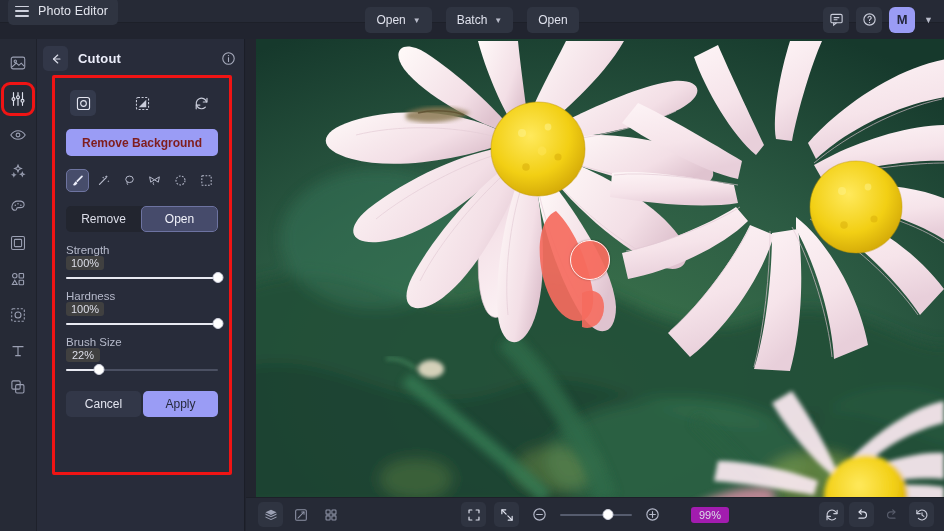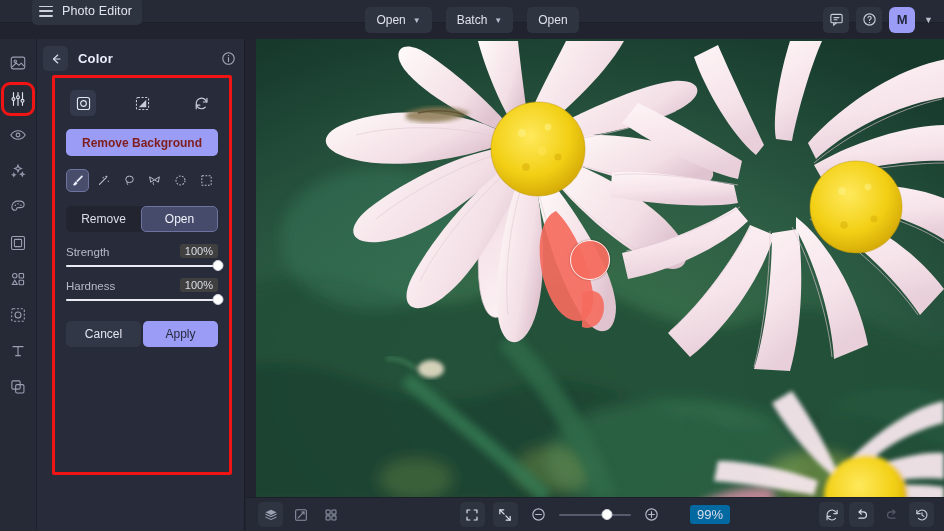--- a/index.html
+++ b/index.html
@@ -11,21 +11,20 @@
     color: #d8dae6;
   }
   #app { position: relative; width: 944px; height: 531px; }
 
   
   #topbar {
     position: absolute; left: 0; top: 0; width: 944px; height: 23px;
     background: #262a36;
     display: flex; align-items: center;
     border-bottom: 1px solid #1d2029;
-    padding-left: 24px;
   }
   .tb-left { display: flex; align-items: center; padding-left: 8px; }
   .menu-chip {
     display: flex; align-items: center; gap: 9px;
     height: 27px; padding: 0 10px 0 7px;
     border-radius: 5px; background: #2f3441;
     cursor: pointer;
   }
   .hamburger { width: 14px; height: 11px; display: flex; flex-direction: column; justify-content: space-between; }
   .hamburger i { display: block; height: 1.6px; background: #cfd2de; border-radius: 1px; }
@@ -148,22 +147,23 @@
     flex: 1; display: flex; align-items: center; justify-content: center;
     font-size: 12px; color: #dcdee9; cursor: pointer;
   }
   .seg-btn.on {
     background: #464b6b; color: #f1f2fa;
     border: 1px solid #6d73a1; border-radius: 5px;
   }
 
   .slider-group { margin-bottom: 11px; }
   .slider-top {
-    display: flex; align-items: flex-end; justify-content: space-between;
+    display: flex; align-items: flex-start; justify-content: space-between;
     margin-bottom: 7px;
+    flex-direction: column;
   }
   .slider-label { font-size: 11.5px; color: #b6bacb; }
   .slider-val {
     font-size: 11px; color: #dcdee9; background: #404040;
     border-radius: 3px; padding: 1px 5px; min-width: 34px; text-align: center;
   }
   .track {
     position: relative; height: 2px; background: #4b5062; border-radius: 2px;
     cursor: pointer;
   }
@@ -243,21 +243,21 @@
   .zoom-track {
     position: relative; width: 72px; height: 2px; background: #565c6e; border-radius: 2px;
     cursor: pointer;
   }
   .zoom-thumb {
     position: absolute; top: -5px; left: 66%; width: 11px; height: 11px;
     border-radius: 50%; background: #fff; border: 1px solid #cfd1dd;
     transform: translateX(-50%);
   }
   .zoom-pct {
-    font-size: 13px; color: #dcdee9; background: #0369a1;
+    font-size: 11px; color: #dcdee9; background: #a21caf;
     border-radius: 3px; padding: 2px 7px; min-width: 38px; text-align: center;
     margin-left: 18px; cursor: pointer;
   }
   .dim { opacity: .42; }
 </style>
 </head>
 <body>
 
 <div id="app">
 
@@ -378,21 +378,21 @@
   </div>
 
   <div id="panel">
     <div class="panel-head">
       <div class="back-btn">
         <svg width="14" height="14" viewBox="0 0 16 16" fill="none" stroke="#dadce8" stroke-width="1.4">
           <path d="M10 3.5 L5.2 8 L10 12.5" stroke-linecap="round" stroke-linejoin="round"></path>
           <path d="M5.2 8 H12.5" stroke-linecap="round"></path>
         </svg>
       </div>
-      <div class="panel-title">Color</div>
+      <div class="panel-title">Cutout</div>
       <div class="info-btn">
         <svg width="15" height="15" viewBox="0 0 16 16" fill="none" stroke="#a8acbd" stroke-width="1.15">
           <circle cx="8" cy="8" r="6.1"></circle>
           <path d="M8 7.1v4.1" stroke-linecap="round"></path>
           <circle cx="8" cy="4.9" r=".72" fill="#a8acbd" stroke="none"></circle>
         </svg>
       </div>
     </div>
 
     <div id="redbox"></div>
@@ -482,20 +482,30 @@
         <div class="slider-top">
           <span class="slider-label">Hardness</span>
           <span class="slider-val">100%</span>
         </div>
         <div class="track">
           <div class="fill" style="width:100%"></div>
           <div class="thumb" style="left:100%"></div>
         </div>
       </div>
 
+      <div class="slider-group">
+        <div class="slider-top">
+          <span class="slider-label">Brush Size</span>
+          <span class="slider-val">22%</span>
+        </div>
+        <div class="track">
+          <div class="fill" style="width:22%"></div>
+          <div class="thumb" style="left:22%"></div>
+        </div>
+      </div>
 
 
       <div class="action-row">
         <div class="btn-cancel">Cancel</div>
         <div class="btn-apply">Apply</div>
       </div>
     </div>
   </div>
 
   <div id="canvas-wrap">

